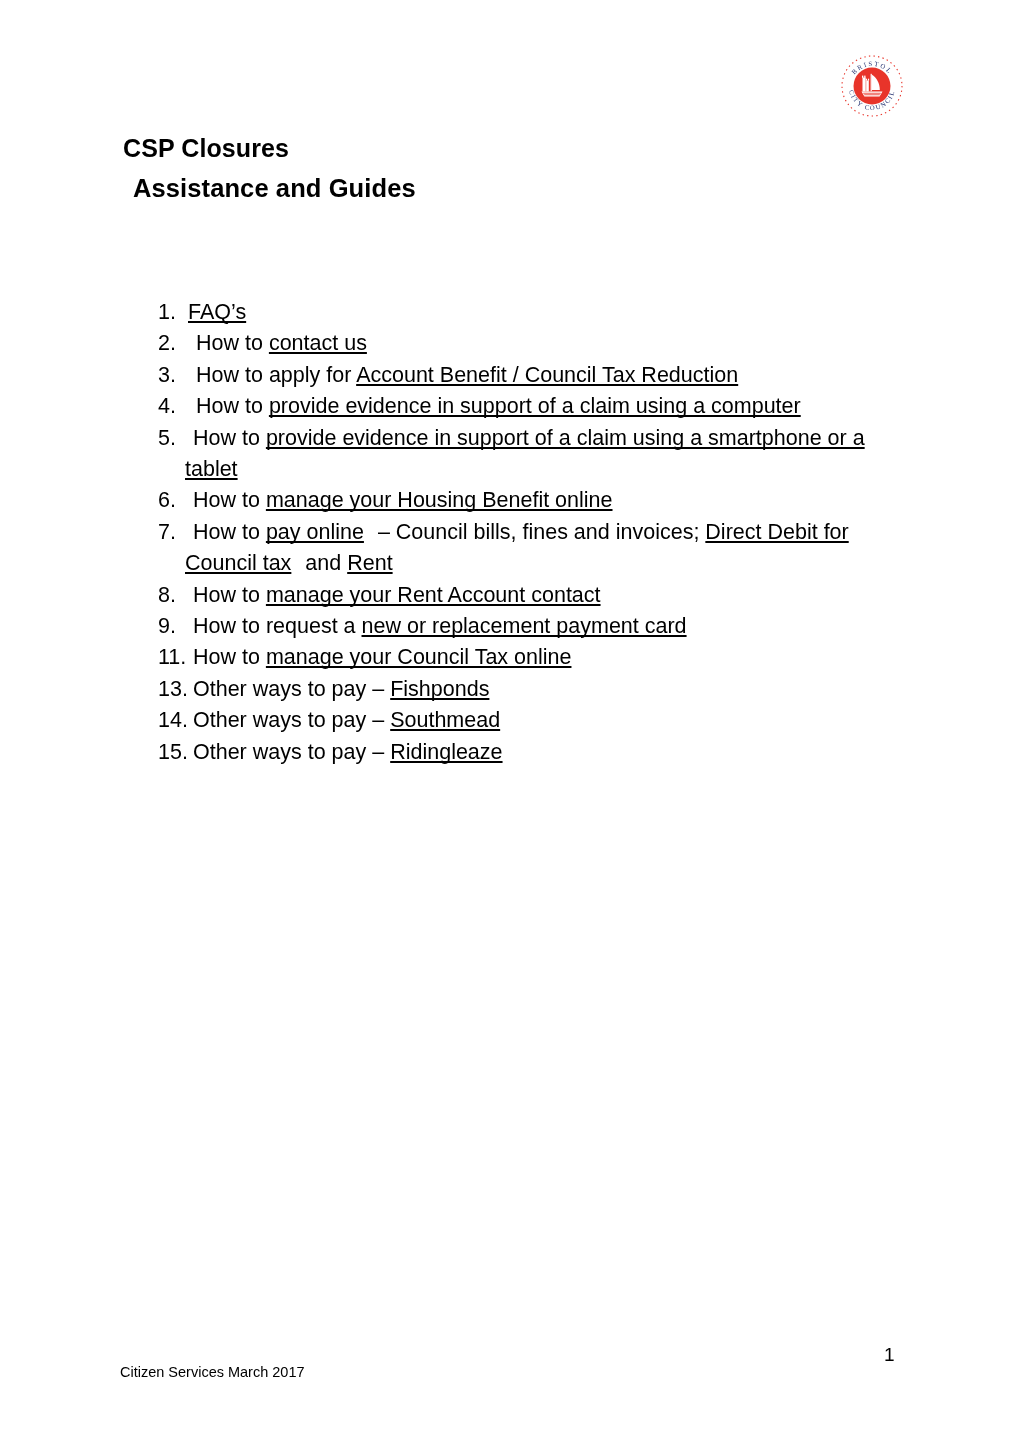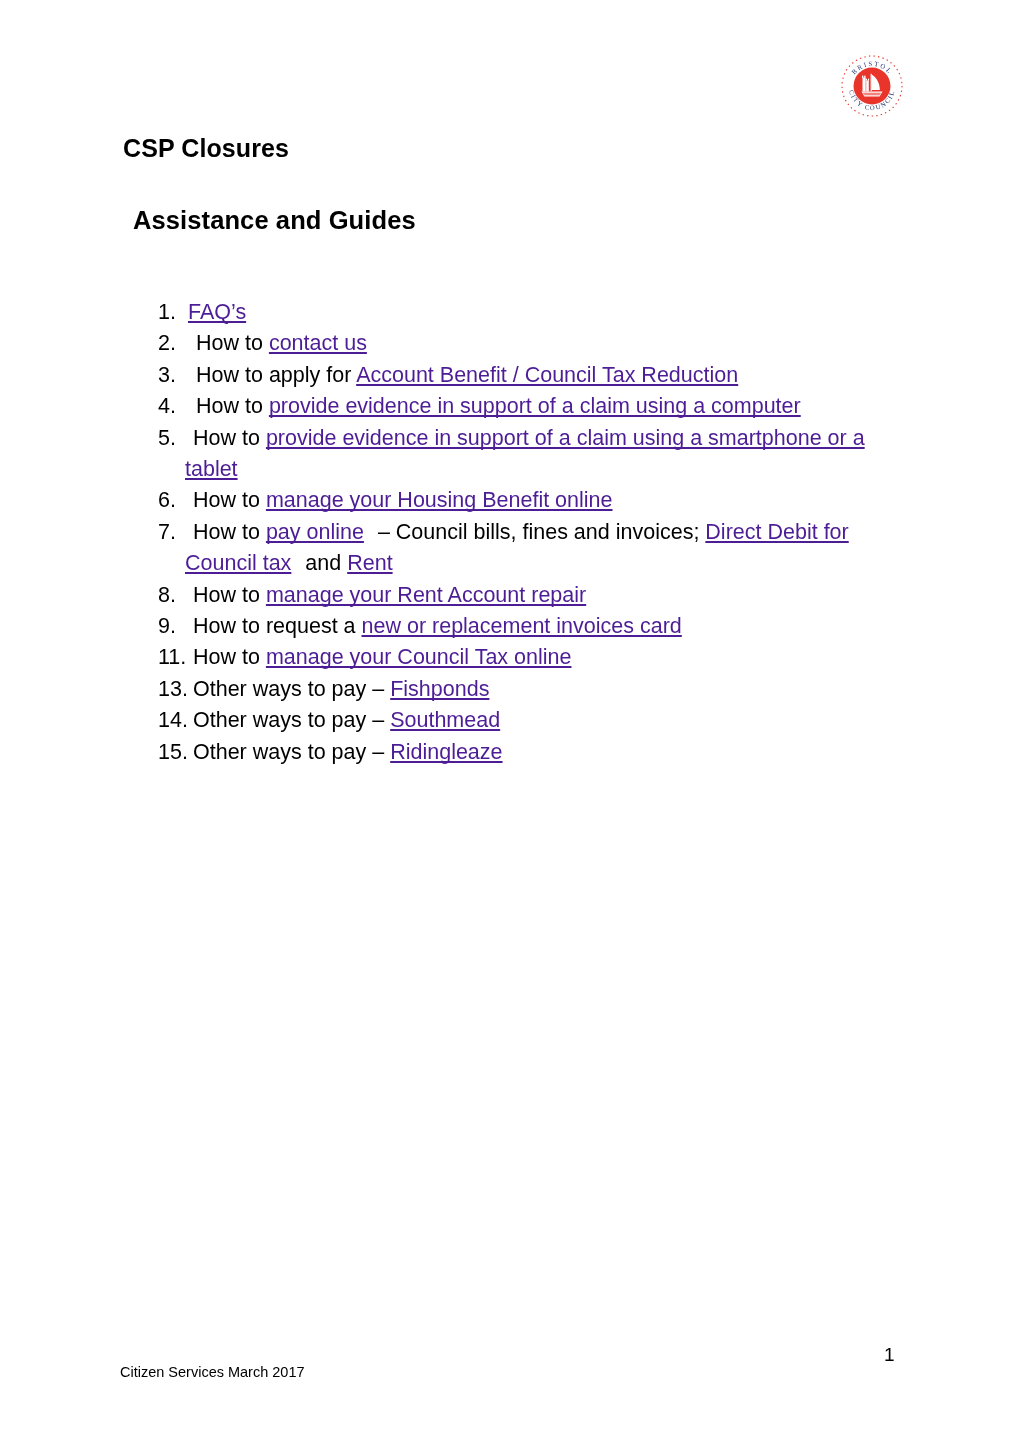--- a/index.html
+++ b/index.html
@@ -31,21 +31,21 @@
     position: absolute;
     left: 123px;
     top: 133px;
     width: 780px;
   }
   .doc-title {
     font-size: 25px;
     font-weight: bold;
     line-height: 30px;
     letter-spacing: 0.1px;
-    margin: 0 0 42px 0;
+    margin: 0 0 10px 0;
     color: #000000;
   }
   .doc-subtitle {
     font-size: 25.5px;
     font-weight: bold;
     line-height: 31px;
     letter-spacing: 0.1px;
     margin: 10px;
     color: #000000;
   }
@@ -72,21 +72,21 @@
   }
   
   .gap-wide .li-num { width: 30px; }
   .gap-tight .li-num { width: 27px; }
   .li-body {
     flex: 1 1 auto;
     min-width: 0;
     text-indent: 0;
   }
   a.doclink, .doclink {
-    color: #4c1d95;
+    color: #000000;
     text-decoration: underline;
     text-decoration-skip-ink: none;
     cursor: pointer;
   }
   .plain { color: #000000; text-decoration: none; margin-left: 8px; }
 
   
   .page-number {
     position: absolute;
     left: 884px;
@@ -178,25 +178,25 @@
     <li class="li-row gap-tight">
       <span class="li-num">6.</span>
       <span class="li-body"><span class="plain">How to </span><span class="doclink">manage your Housing Benefit online</span></span>
     </li>
     <li class="li-row gap-tight">
       <span class="li-num">7.</span>
       <span class="li-body"><span class="plain">How to </span><span class="doclink">pay online</span><span class="plain"> – Council bills, fines and invoices; </span><span class="doclink">Direct Debit for Council tax</span><span class="plain"> and </span><span class="doclink">Rent</span></span>
     </li>
     <li class="li-row gap-tight">
       <span class="li-num">8.</span>
-      <span class="li-body"><span class="plain">How to </span><span class="doclink">manage your Rent Account repair</span></span>
+      <span class="li-body"><span class="plain">How to </span><span class="doclink">manage your Rent Account contact</span></span>
     </li>
     <li class="li-row gap-tight">
       <span class="li-num">9.</span>
-      <span class="li-body"><span class="plain">How to request a </span><span class="doclink">new or replacement invoices card</span></span>
+      <span class="li-body"><span class="plain">How to request a </span><span class="doclink">new or replacement payment card</span></span>
     </li>
     <li class="li-row gap-tight">
       <span class="li-num">11.</span>
       <span class="li-body"><span class="plain">How to </span><span class="doclink">manage your Council Tax online</span></span>
     </li>
     <li class="li-row gap-tight">
       <span class="li-num">13.</span>
       <span class="li-body"><span class="plain">Other ways to pay – </span><span class="doclink">Fishponds</span></span>
     </li>
     <li class="li-row gap-tight">

